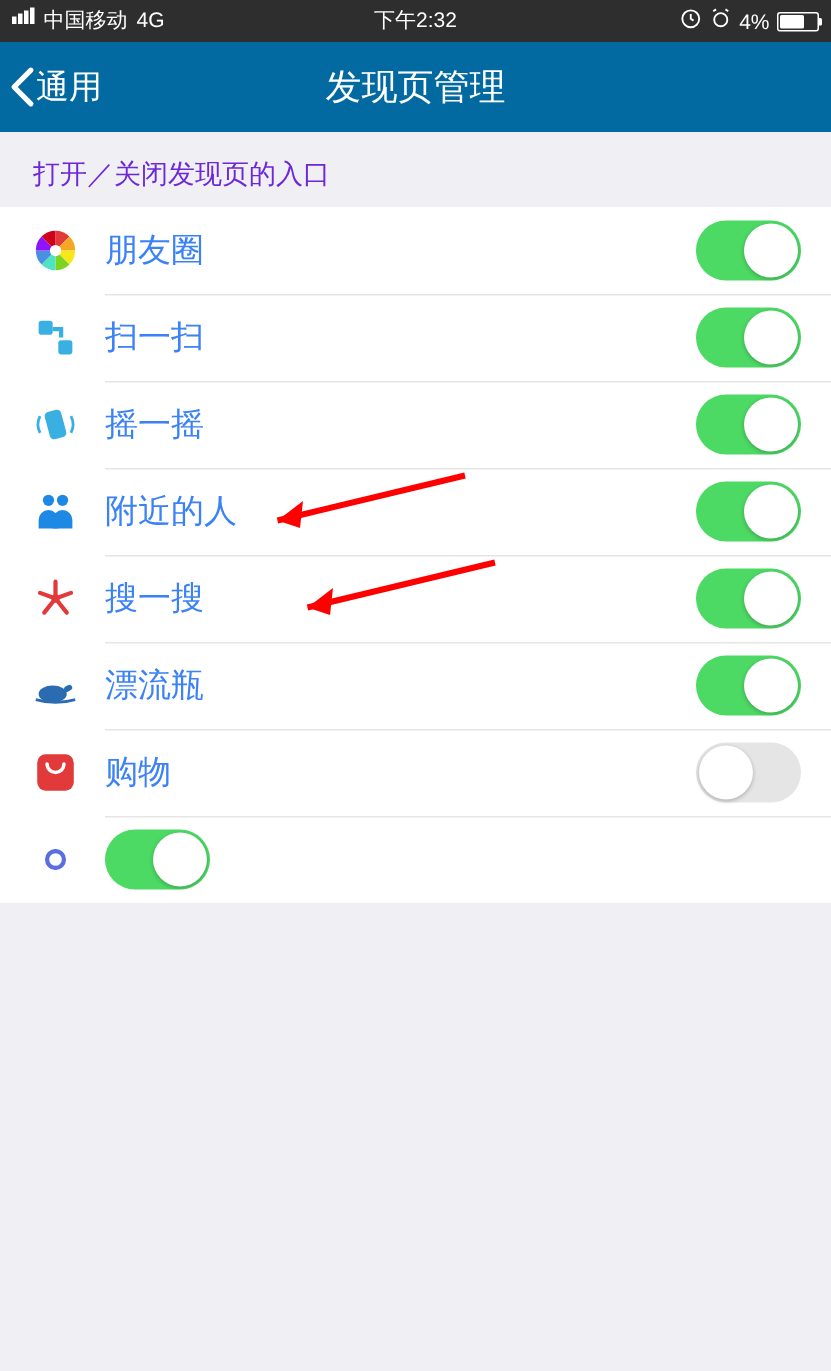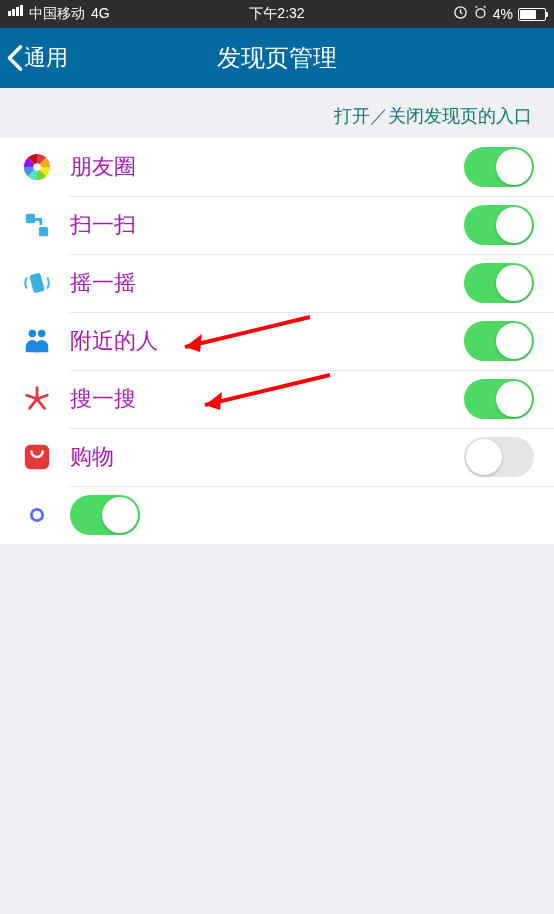--- a/index.html
+++ b/index.html
@@ -20,28 +20,28 @@
   .battery { width: 28px; height: 13px; border: 1px solid #fff; border-radius: 2px; position: relative; padding:1px;}
   .battery::after { content:""; position:absolute; right:-3px; top:3px; width:2px; height:5px; background:#fff; border-radius:0 1px 1px 0;}
   .battery-fill { height:100%; width:65%; background:#fff; border-radius:1px;}
 
   
   .nav-bar { height: 60px; background: #0369a1; color:#fff; display:flex; align-items:center; position:relative; }
   .nav-back { display:flex; align-items:center; padding-left:6px; font-size:22px; cursor:pointer; }
   .nav-title { position:absolute; left:0; right:0; text-align:center; font-size:24px; font-weight:500; pointer-events:none;}
 
   
-  .section-header { padding: 16px 22px 10px; color:#0f766e; font-size:18px;text-align:right; }
+  .section-header { padding: 16px 22px 10px; color:#6d28d9; font-size:18px; }
 
   
   .list { background:#fff; }
   .row { height:58px; display:flex; align-items:center; padding:0 20px 0 20px; position:relative; }
   .row + .row::before { content:""; position:absolute; left:70px; right:0; top:0; height:1px; background:#e5e5e5; }
   .row-icon { width:34px; height:34px; margin-right:16px; display:flex; align-items:center; justify-content:center; }
-  .row-label { flex:1; font-size:22px; color:#a21caf; }
+  .row-label { flex:1; font-size:22px; color:#3b82f6; }
   .switch { width:70px; height:40px; border-radius:20px; position:relative; cursor:pointer; }
   .switch.on { background:#4cd964; }
   .switch.off { background:#e5e5e5; }
   .switch .knob { width:36px; height:36px; border-radius:50%; background:#fff; position:absolute; top:2px; box-shadow:0 1px 3px rgba(0,0,0,0.25);}
   .switch.on .knob { right:2px; }
   .switch.off .knob { left:2px; }
 
   
   .arrow { position:absolute; pointer-events:none; }
 
@@ -175,20 +175,33 @@
           </g>
           <circle cx="16" cy="16" r="3" fill="#e23a3a"></circle>
         </svg>
       </div>
       <div class="row-label">搜一搜</div>
       <div class="switch on">
           <div class="knob"></div>
         </div>
     </div>
 
+    <div class="row">
+      <div class="row-icon">
+        <svg viewBox="0 0 32 32" width="30" height="30">
+          <ellipse cx="14" cy="22" rx="10" ry="6" fill="#2b6cb0"></ellipse>
+          <rect x="22" y="16" width="6" height="4" rx="2" fill="#2b6cb0" transform="rotate(-30 25 18)"></rect>
+          <path d="M2 26 q14 4 28 0" fill="none" stroke="#2b6cb0" stroke-width="2"></path>
+        </svg>
+      </div>
+      <div class="row-label">漂流瓶</div>
+      <div class="switch on">
+          <div class="knob"></div>
+        </div>
+    </div>
 
     <div class="row">
       <div class="row-icon">
         <svg viewBox="0 0 32 32" width="30" height="30">
           <rect x="3" y="3" width="26" height="26" rx="6" fill="#e23a3a"></rect>
           <path d="M10 10 a6 6 0 0 0 12 0" fill="none" stroke="#fff" stroke-width="2.5" stroke-linecap="round"></path>
         </svg>
       </div>
       <div class="row-label">购物</div>
       <div class="switch off">

